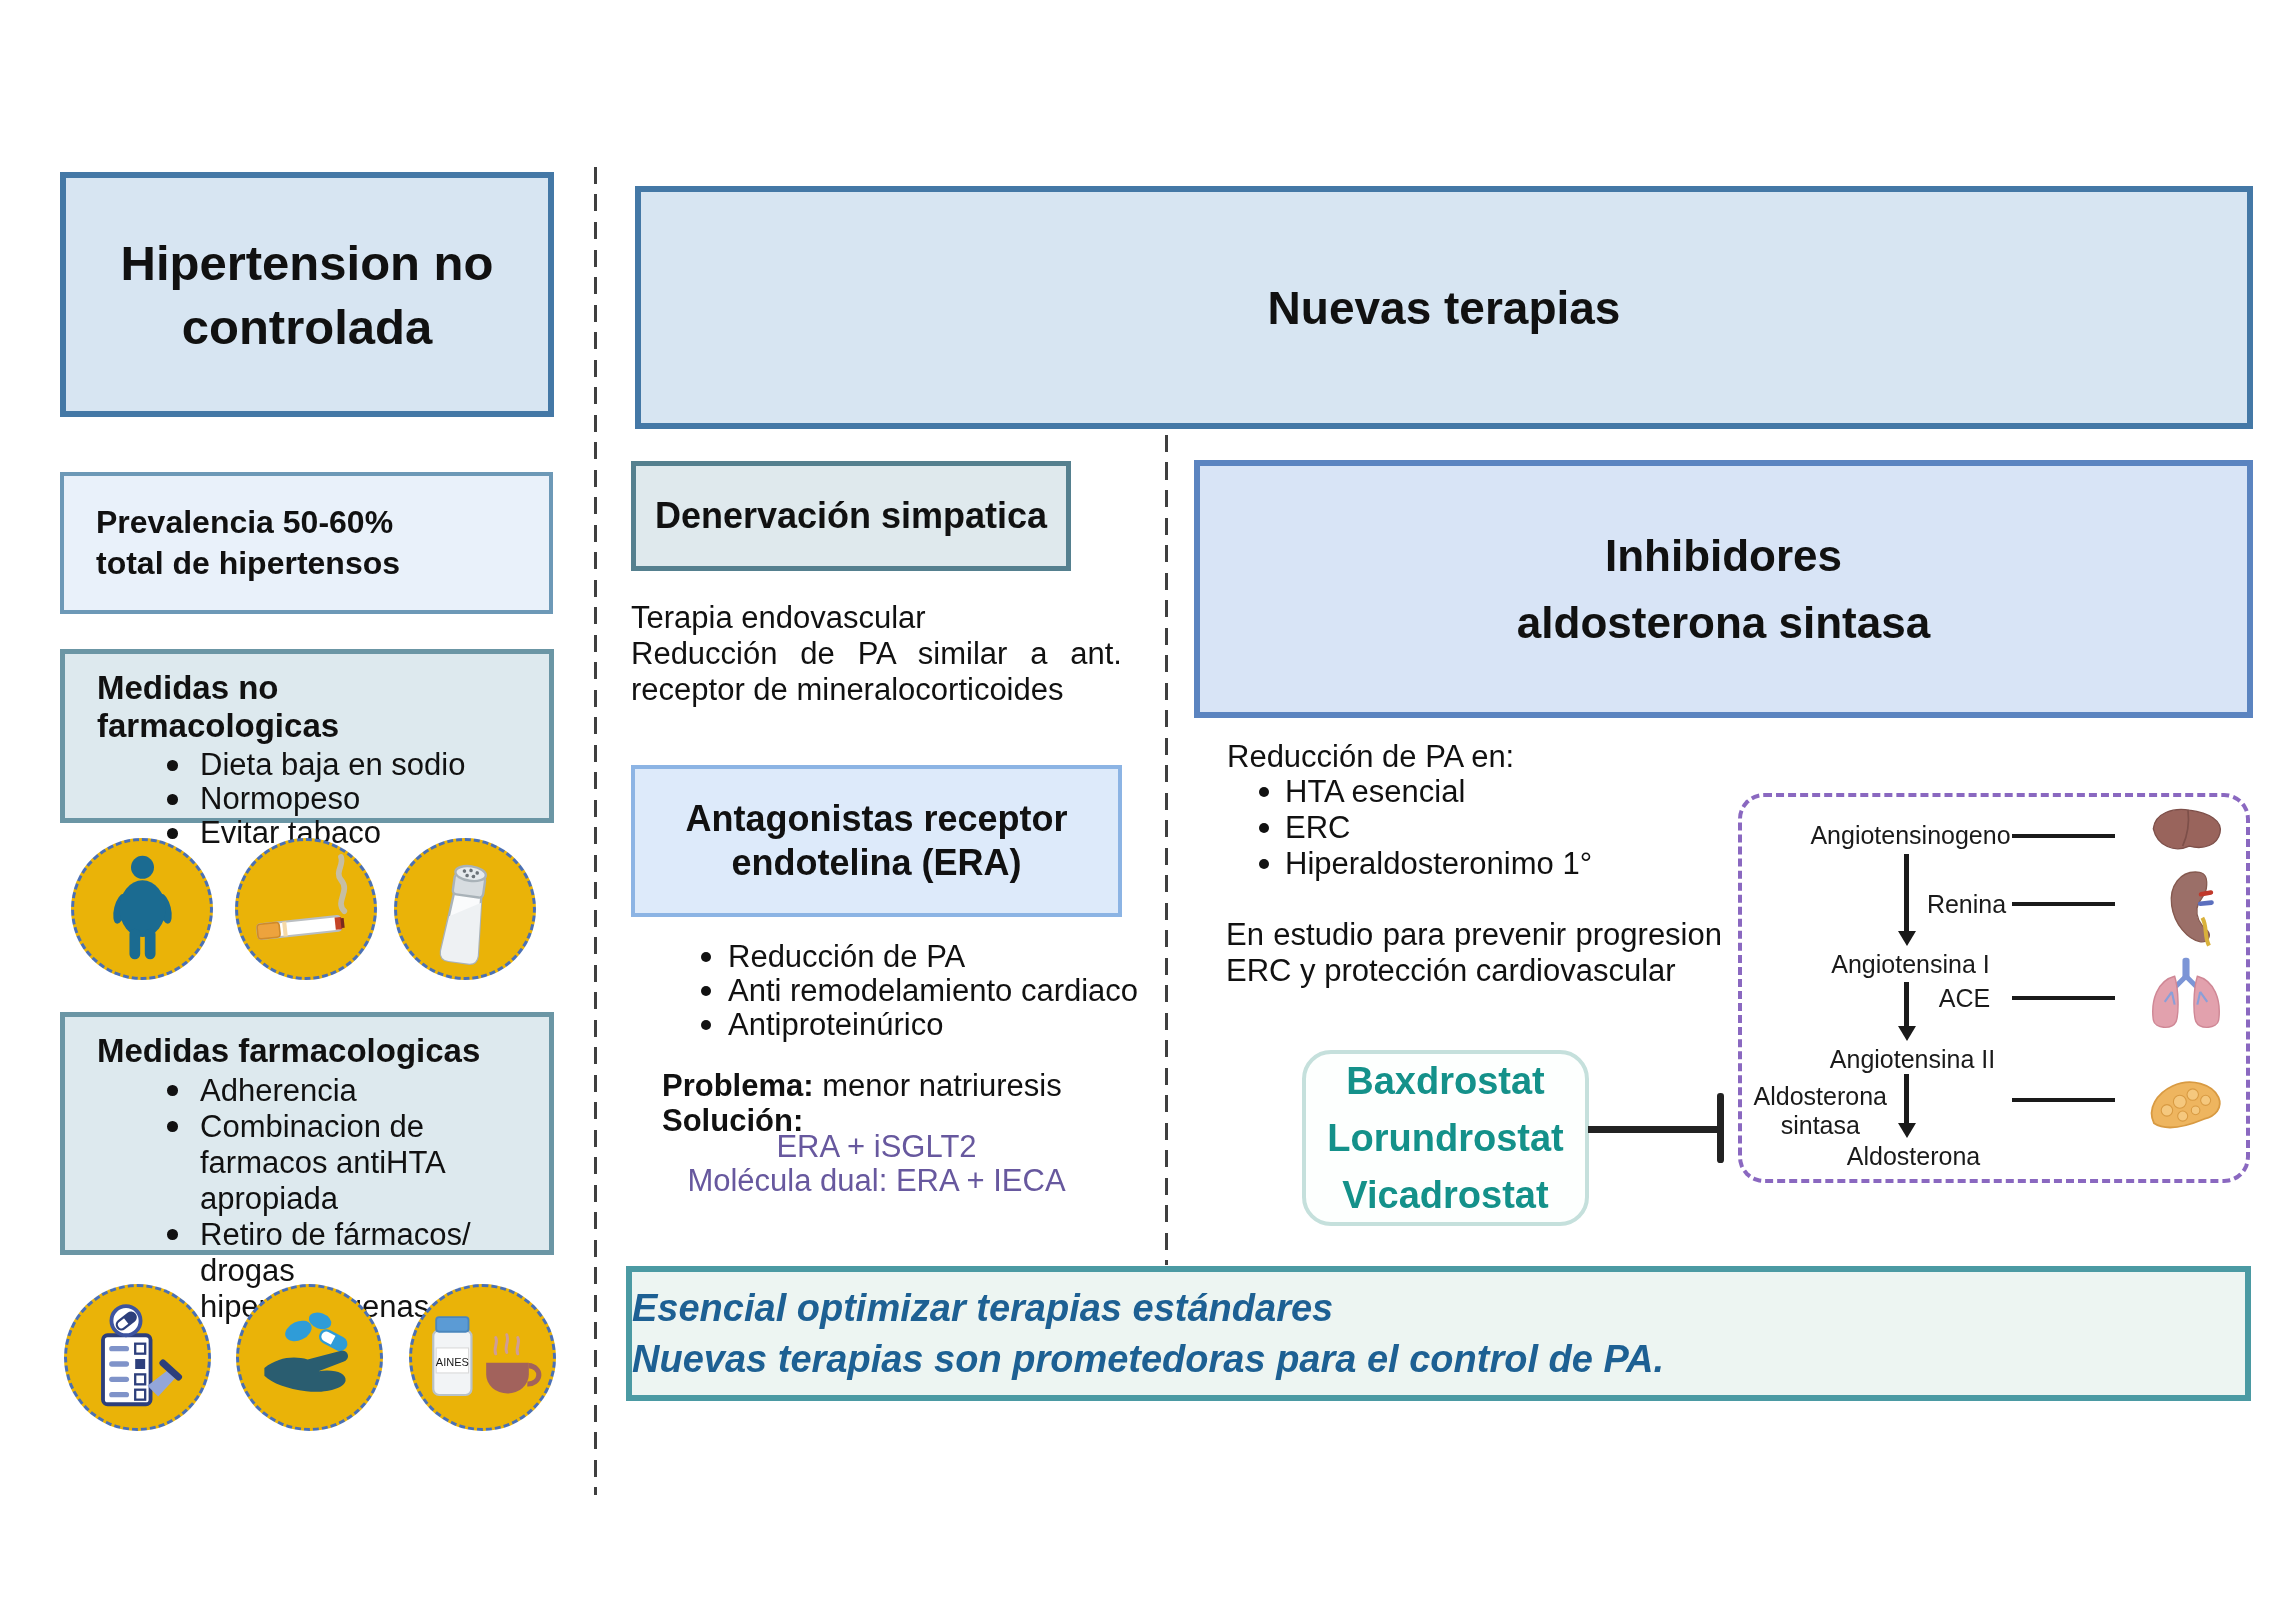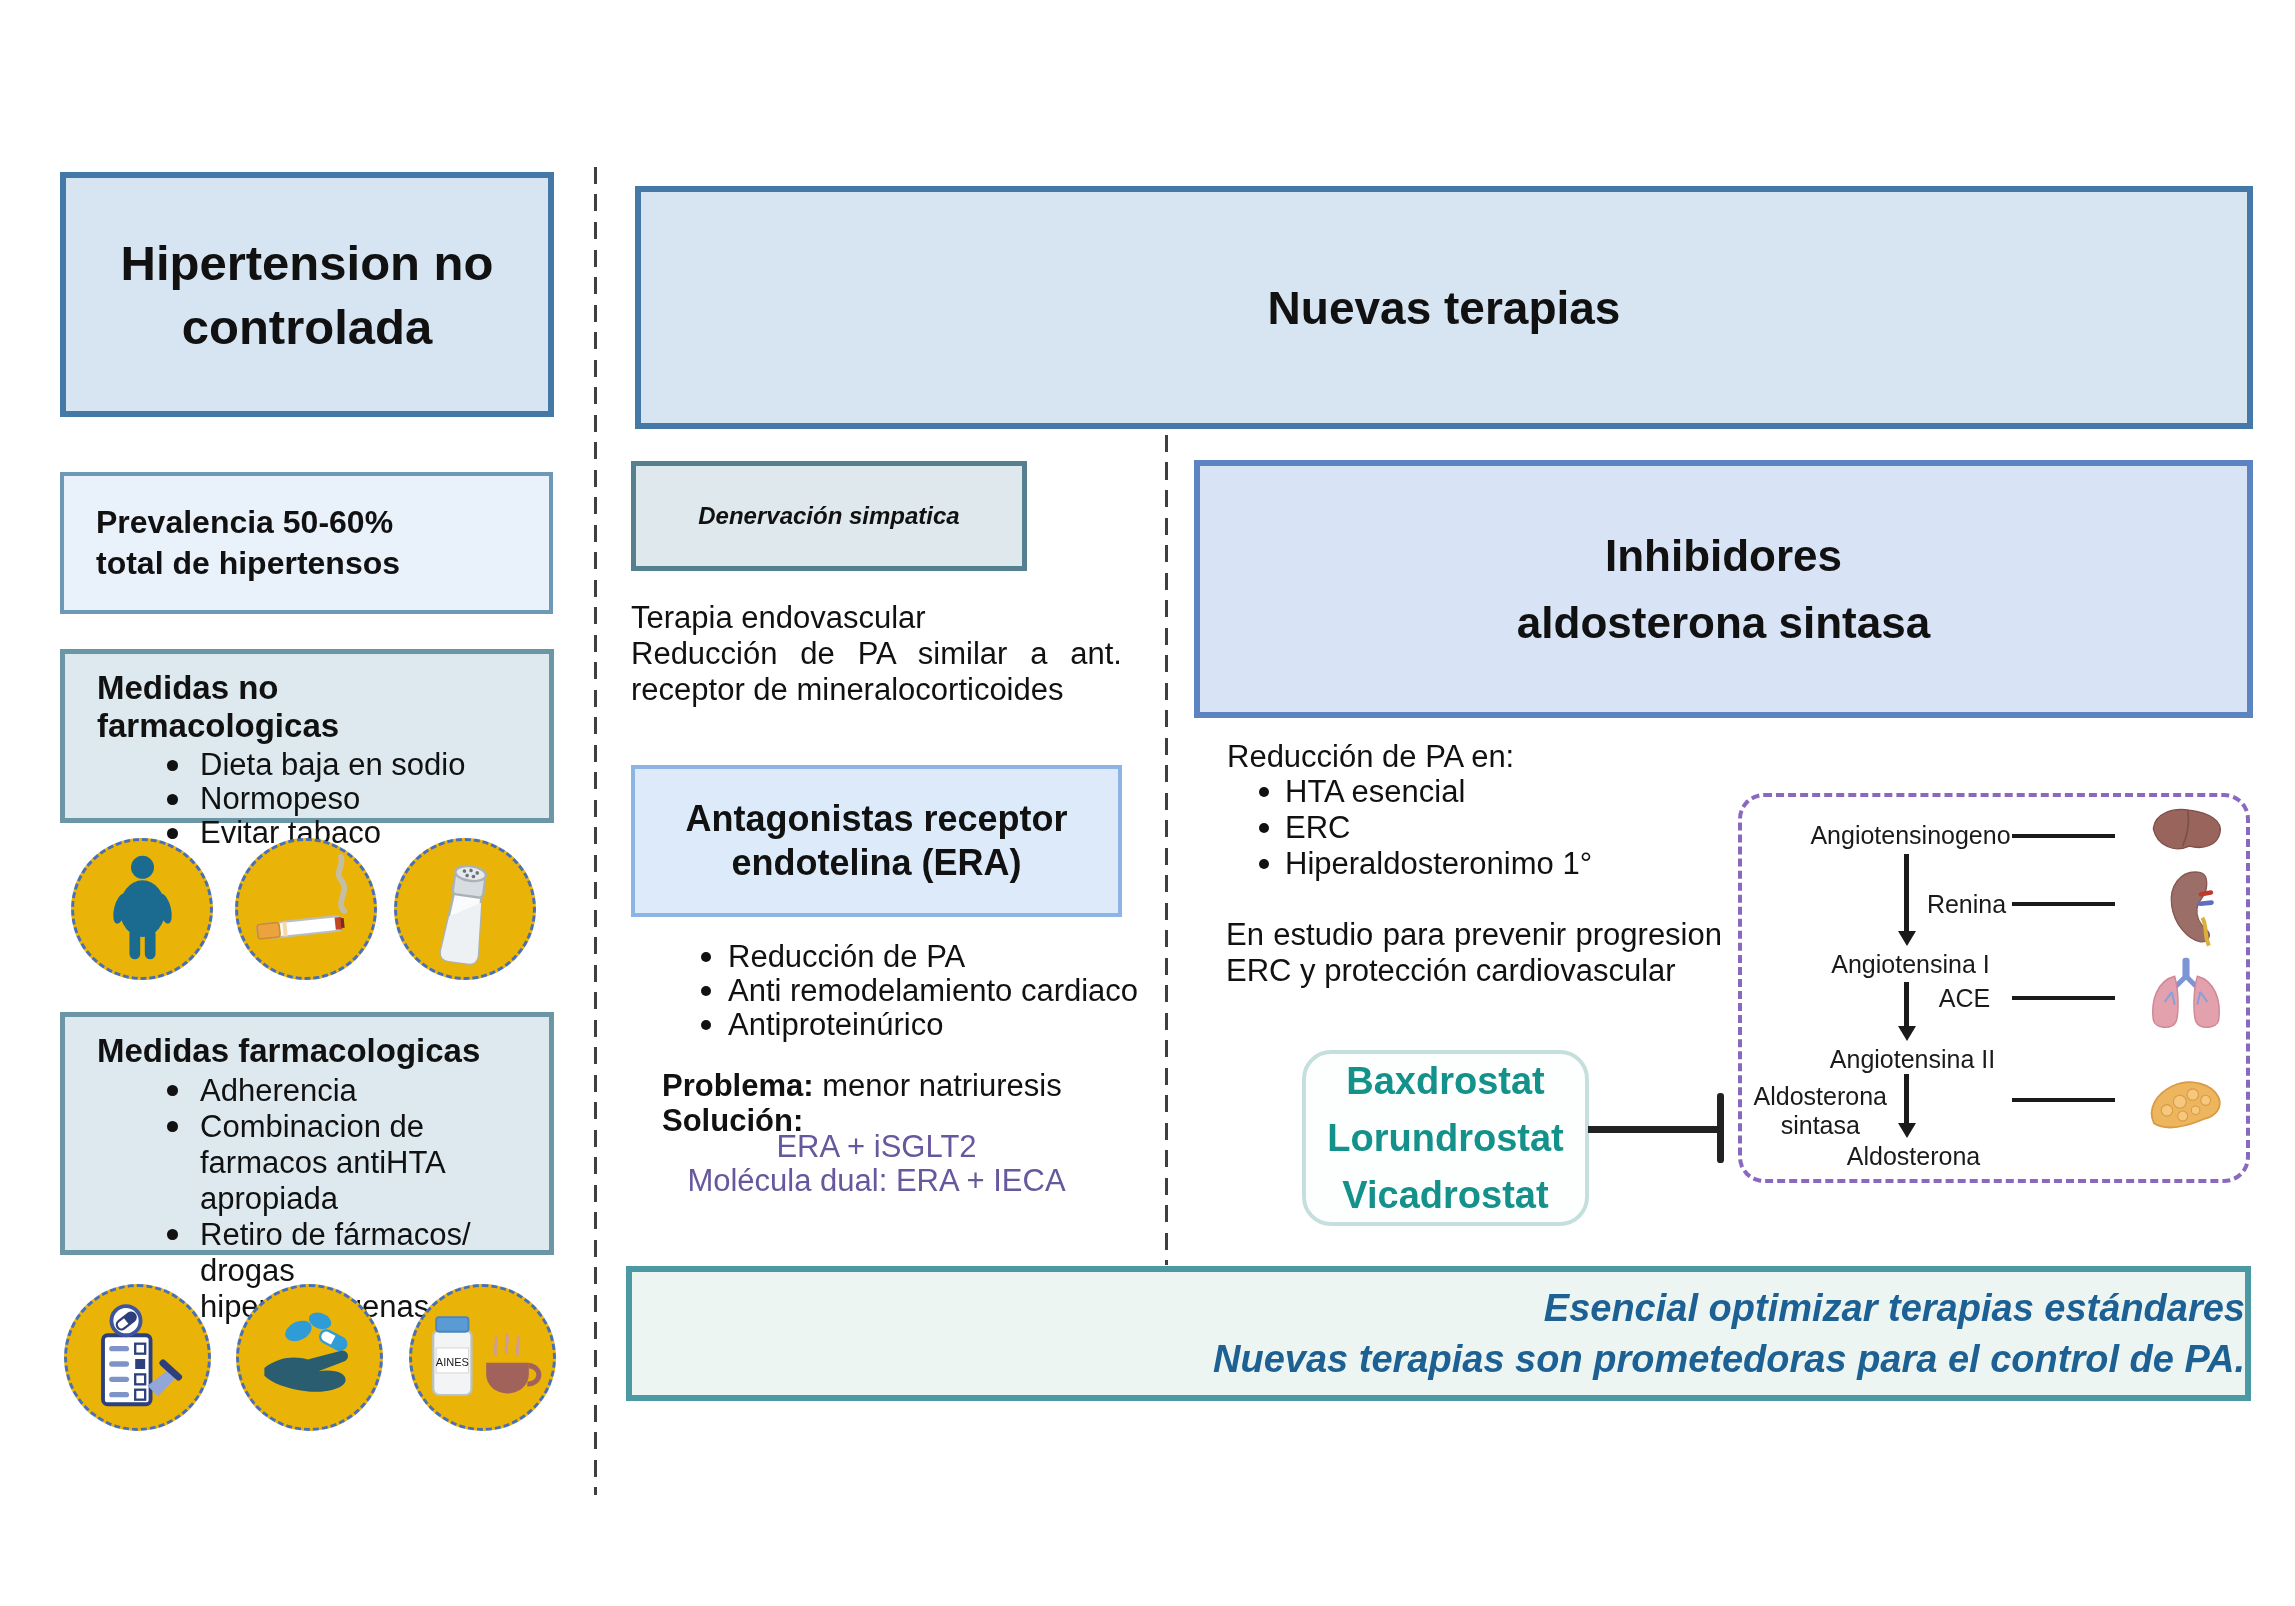--- a/index.html
+++ b/index.html
@@ -30,22 +30,22 @@
   #circ-check{left:64px;} #circ-hand{left:236px;} #circ-aines{left:409px;}
 
   
   .vdash{width:3.1px;background:repeating-linear-gradient(to bottom,#3f3f3f 0 17px,transparent 17px 27.5px);}
   #divider-left{left:594px;top:167px;height:1328px;}
   #divider-mid{left:1165px;top:435px;height:830px;}
 
   
   #box-nuevas{left:635px;top:186px;width:1618px;height:243px;background:#d7e5f2;border:6.9px solid #4478a6;
               font-size:46px;font-weight:bold;}
-  #box-denerv{left:631px;top:461px;width:396px;height:110px;background:#dfe9ed;border:5.4px solid #55808f;
-              font-size:24px;font-weight:bold;font-style:italic;}
+  #box-denerv{left:631px;top:461px;width:440px;height:110px;background:#dfe9ed;border:5.4px solid #55808f;
+              font-size:36px;font-weight:bold;}
   #denerv-text{left:631px;top:600px;width:491px;font-size:31px;line-height:36px;}
   .justify-last{text-align:justify;text-align-last:justify;}
   #box-era{left:631px;top:765px;width:491px;height:152px;background:#ddeafa;border:4.6px solid #8cb4e4;
            font-size:36px;font-weight:bold;line-height:44px;}
   #era-bullets{left:722px;top:940px;}
   #era-bullets li{font-size:31px;line-height:34px;position:relative;list-style:none;margin-left:6px;}
   #era-bullets ul{margin:0;padding:0;}
   #era-bullets li::before{content:"";position:absolute;left:-27px;top:12.2px;width:10px;height:10px;border-radius:50%;background:#111;}
   #problema-block{left:662px;top:1068px;font-size:31px;line-height:35px;}
   #solutions{left:631px;top:1130px;width:491px;text-align:center;color:#67589e;font-size:31px;line-height:34px;}
@@ -79,21 +79,21 @@
   .pw-arrow{position:absolute;left:162px;width:5.4px;background:#1a1a1a;}
   .pw-arrow::after{content:"";position:absolute;bottom:-14.5px;left:-6.1px;width:0;height:0;
                    border-left:9.2px solid transparent;border-right:9.2px solid transparent;border-top:15.3px solid #1a1a1a;}
   #pw-a1{top:57px;height:77px;} #pw-a2{top:185px;height:44px;} #pw-a3{top:277px;height:49px;}
   .pw-icon{position:absolute;}
   #pw-liver{left:406px;top:4.6px;} #pw-kidney{left:419px;top:70px;}
   #pw-lungs{left:401px;top:158px;} #pw-adrenal{left:402px;top:272px;}
 
   
   #footer-box{left:626px;top:1266px;width:1625px;height:135px;background:#edf5f2;border:6.1px solid #4b9aa3;
-              display:flex;flex-direction:column;align-items:flex-end;justify-content:center;
+              display:flex;flex-direction:column;align-items:flex-start;justify-content:center;
               font-size:38px;font-weight:bold;font-style:italic;color:#1d6093;line-height:51px;text-align:center;}
 </style>
 </head>
 <body>
 
 <div id="canvas">
 
   <div id="box-hta" class="abs box flexc">
     <span>Hipertension no controlada</span>
   </div>

